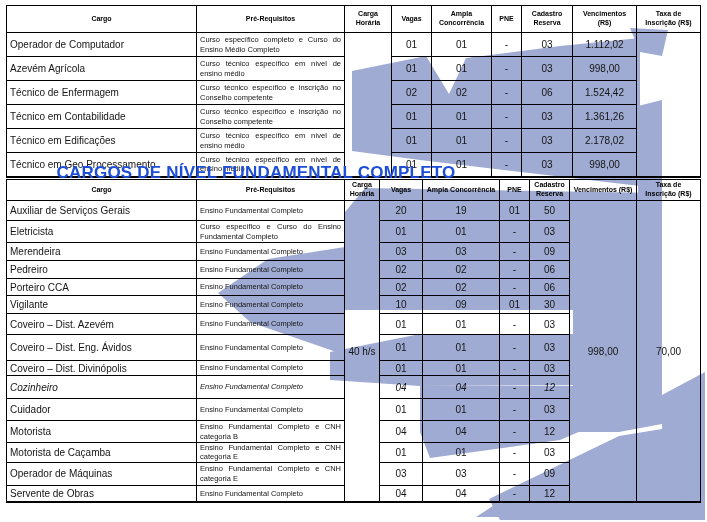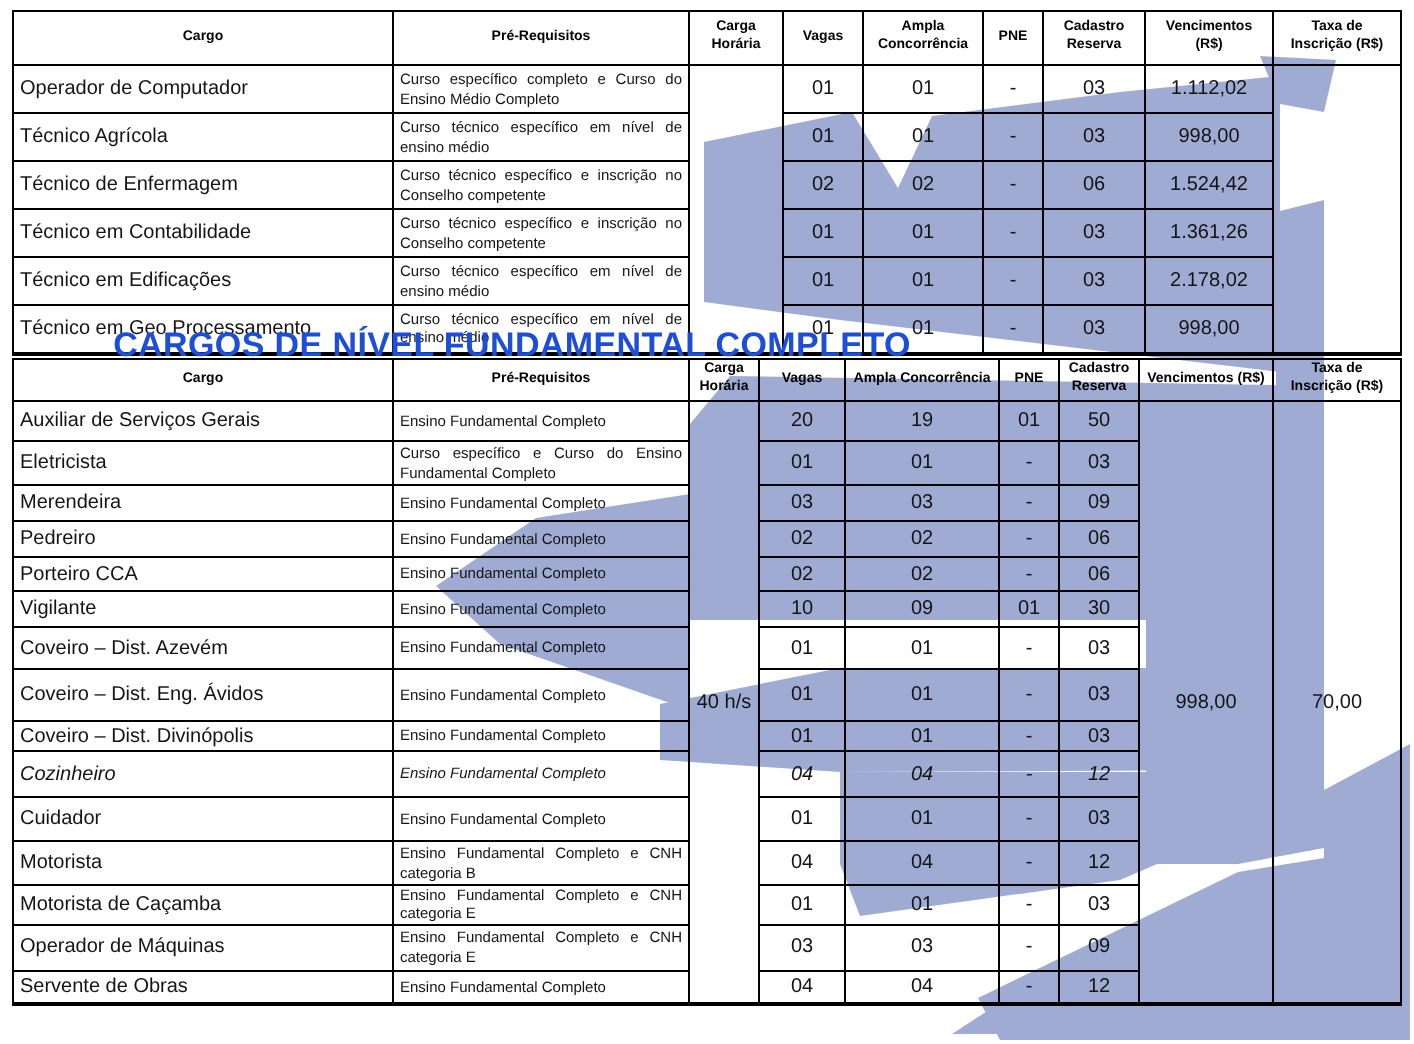--- a/index.html
+++ b/index.html
@@ -91,21 +91,21 @@
             <td class="prereq">Curso específico completo e Curso do Ensino Médio Completo</td>
             <td rowspan="6" class="mergedcell"></td>
             <td class="num">01</td>
             <td class="num">01</td>
             <td class="num">-</td>
             <td class="num">03</td>
             <td class="num">1.112,02</td>
             <td rowspan="6" class="mergedcell"></td>
           </tr>
           <tr>
-            <td class="cargo">Técnico Agrícola</td>
+            <td class="cargo">Azevém Agrícola</td>
             <td class="prereq">Curso técnico específico em nível de ensino médio</td>
             <td class="num">01</td>
             <td class="num">01</td>
             <td class="num">-</td>
             <td class="num">03</td>
             <td class="num">998,00</td>
           </tr>
           <tr>
             <td class="cargo">Técnico de Enfermagem</td>
             <td class="prereq">Curso técnico específico e inscrição no Conselho competente</td>

